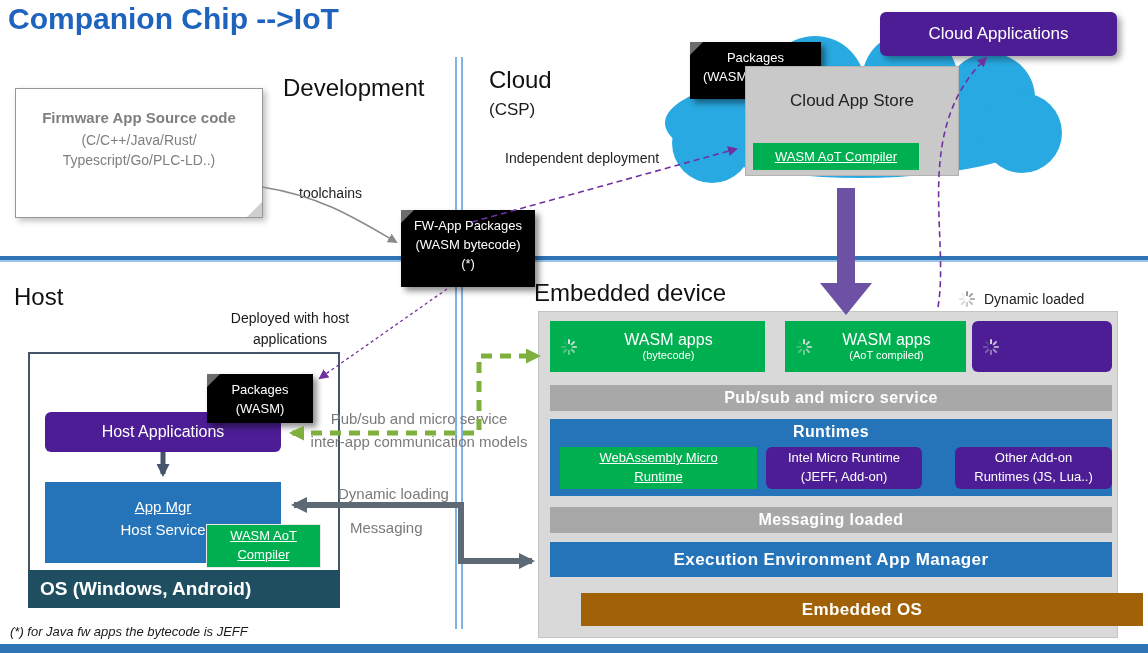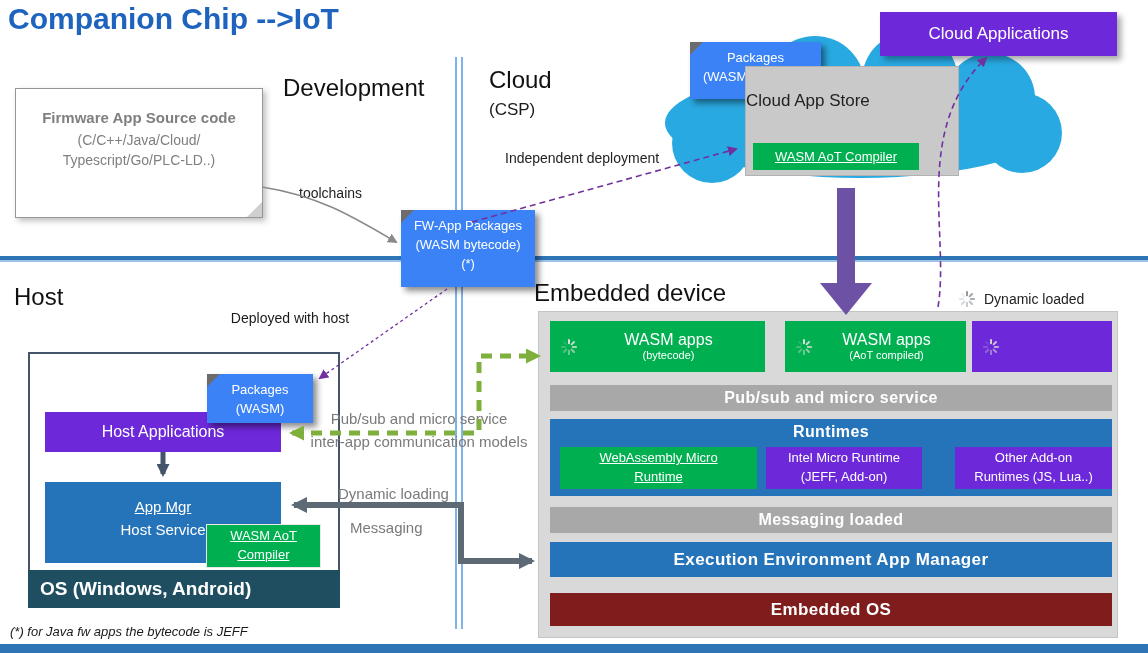--- a/index.html
+++ b/index.html
@@ -6,32 +6,32 @@
   .stage{position:relative;width:1148px;height:653px;background:#fff;overflow:hidden;
          font-family:"Liberation Sans",sans-serif;color:#1a1a1a;}
   .abs{position:absolute;}
   .title{font-size:30px;font-weight:bold;color:#1E63BE;}
   .section-label{font-size:24px;color:#111;}
   .small-label{font-size:14px;color:#222;}
   .gray-label{font-size:15px;color:#7a7a7a;}
   .doc{background:#fff;border:1px solid #969696;box-shadow:3px 3px 6px rgba(0,0,0,.25);text-align:center;}
   .doc-fold{position:absolute;right:0;bottom:0;width:0;height:0;border-style:solid;
             border-width:0 0 15px 15px;border-color:transparent transparent #cfcfcf transparent;}
-  .note{background:#3b82f6;color:#fff;text-align:center;font-size:13px;line-height:1.45;
+  .note{background:#000000;color:#fff;text-align:center;font-size:13px;line-height:1.45;
         box-shadow:4px 4px 6px rgba(0,0,0,.45);padding-top:7px;box-sizing:border-box;}
   .note .fold{position:absolute;left:0;top:0;width:0;height:0;border-style:solid;
         border-width:13px 13px 0 0;border-color:#6c6c6c transparent transparent transparent;}
   .bar{color:#fff;display:flex;align-items:center;justify-content:center;box-sizing:border-box;}
   .bold{font-weight:bold;}
   .green{background:#00B050;}
-  .gray{background:#6d28d9;}
+  .gray{background:#4c1d95;border-radius:6px;}
   .blue{background:#2573B8;}
   .ltgray{background:#A8A8A8;}
-  .dkgray{background:#7f1d1d;}
-  .store{background:#C9C9C9;border:1px solid #b2b2b2;box-sizing:border-box;}
+  .dkgray{background:#a16207;margin-left:31px;}
+  .store{background:#C9C9C9;border:1px solid #b2b2b2;text-align:center;box-sizing:border-box;}
   .appbox{display:flex;align-items:center;color:#fff;box-sizing:border-box;padding-left:10px;}
   .appbox .txt{flex:1;text-align:center;line-height:1.18;padding-right:6px;}
   .app-title{font-size:16px;}
   .app-sub{font-size:11px;}
   .rt{display:flex;flex-direction:column;justify-content:center;text-align:center;color:#fff;
       font-size:13px;line-height:1.45;box-sizing:border-box;}
   .spin{width:18px;height:18px;flex:0 0 auto;}
   .spin-light{color:#E3E3E3;}
   .spin-mid{color:#D6D6D6;}
   .spin-plain{color:#8F959B;}
@@ -65,21 +65,21 @@
 
   <div class="abs title" style="left:8px;top:2px;">Companion Chip --&gt;IoT</div>
   <div class="abs section-label" style="left:283px;top:74px;">Development</div>
   <div class="abs section-label" style="left:489px;top:66px;">Cloud</div>
   <div class="abs" style="left:489px;top:100px;font-size:17px;">(CSP)</div>
   <div class="abs section-label" style="left:14px;top:283px;">Host</div>
   <div class="abs section-label" style="left:534px;top:279px;">Embedded device</div>
 
   <div class="abs doc" style="left:15px;top:88px;width:246px;height:128px;">
     <div style="margin-top:20px;font-size:15px;font-weight:bold;color:#7F7F7F;">Firmware App Source code</div>
-    <div style="font-size:14px;color:#7F7F7F;line-height:1.55;margin-top:4px;">(C/C++/Java/Cloud/</div>
+    <div style="font-size:14px;color:#7F7F7F;line-height:1.55;margin-top:4px;">(C/C++/Java/Rust/</div>
     <div style="font-size:14px;color:#7F7F7F;">Typescript/Go/PLC-LD..)</div>
     <span class="doc-fold"></span>
   </div>
 
   <div class="abs small-label" style="left:299px;top:185px;">toolchains</div>
 
   <div class="abs note" style="left:401px;top:210px;width:134px;height:77px;">
     <span class="fold"></span>
     <div>FW-App Packages</div>
     <div>(WASM bytecode)</div>
@@ -200,20 +200,21 @@
   </div>
   <div class="abs bar blue bold" style="left:550px;top:542px;width:562px;height:35px;font-size:17px;letter-spacing:.4px;">
     <span>Execution Environment App Manager</span>
   </div>
   <div class="abs bar dkgray bold" style="left:550px;top:593px;width:562px;height:33px;font-size:17px;letter-spacing:.4px;">
     <span>Embedded OS</span>
   </div>
 
   <div class="abs" style="left:210px;top:308px;width:160px;text-align:center;font-size:14px;line-height:1.5;">
     <div>Deployed with host</div>
+    <div>applications</div>
   </div>
 
   <div class="abs" style="left:28px;top:352px;width:312px;height:256px;border:2px solid #44546A;background:#fff;box-sizing:border-box;"></div>
 
   <div class="abs bar gray" style="left:45px;top:412px;width:236px;height:40px;font-size:16px;">
     <span>Host Applications</span>
   </div>
 
   <div class="abs note" style="left:207px;top:374px;width:106px;height:49px;">
     <span class="fold"></span>

